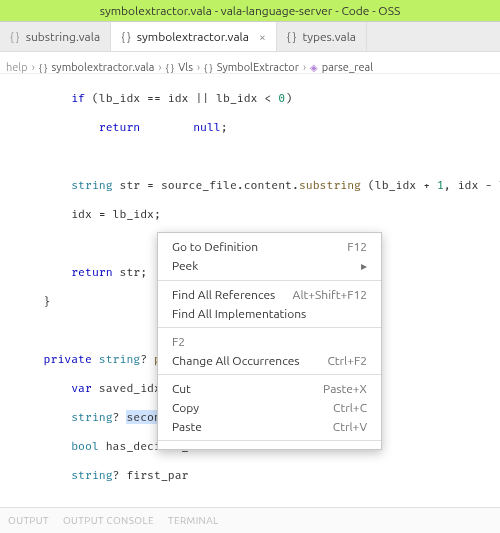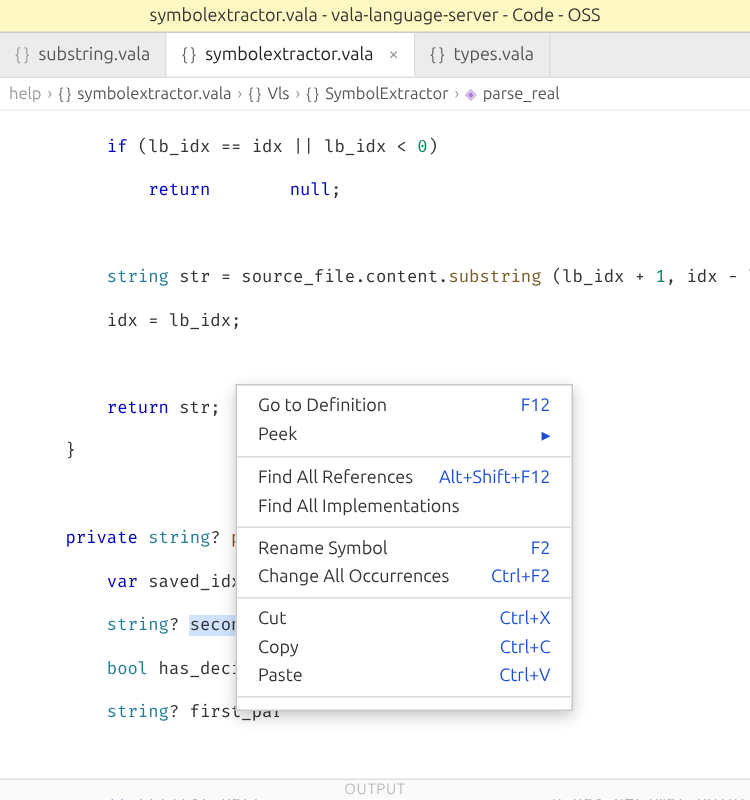--- a/index.html
+++ b/index.html
@@ -7,21 +7,21 @@
     font-family: "Segoe UI", Ubuntu, sans-serif;
     font-size: 12px;
     background: #fff;
     color: #333;
     width: 500px;
     height: 533px;
     overflow: hidden;
     position: relative;
   }
   .titlebar {
-    background: #fef9c3;
+    background: #bef264;
     height: 22px;
     display: flex;
     align-items: center;
     justify-content: center;
     font-size: 12px;
     color: #333;
     border-bottom: 1px solid #ccc;
   }
   .tabs {
     height: 30px;
@@ -39,21 +39,21 @@
     color: #555;
     border-right: 1px solid #ddd;
     cursor: pointer;
   }
   .tab.active { background: #fff; color: #222; }
   .tab .icon { font-size: 11px; }
   .tab .close { color: #888; font-size: 12px; margin-left: 4px; }
   .breadcrumb {
     height: 22px;
     display: flex;
-    align-items: center;
+    align-items: flex-end;
     padding: 0 6px;
     gap: 4px;
     font-size: 11px;
     color: #555;
     border-bottom: 1px solid #eee;
     background: #fff;
   }
   .bc-sep { color: #999; }
   .bc-icon { font-size: 10px; }
   .editor {
@@ -76,52 +76,51 @@
     display: inline-block;
     width: 6px;
     height: 13px;
     background: #000;
     vertical-align: text-bottom;
     margin-left: -1px;
   }
   .ctx-menu {
     position: absolute;
     left: 157px;
-    top: 256px;
+    top: 232px;
     width: 225px;
     background: #fff;
     border: 1px solid #c8c8c8;
     box-shadow: 0 3px 10px rgba(0,0,0,0.25);
     font-size: 12px;
     padding: 4px 0;
   }
   .ctx-item {
     display: flex;
     justify-content: space-between;
     padding: 3px 14px;
     color: #333;
     cursor: pointer;
   }
   .ctx-sep { height: 1px; background: #ddd; margin: 4px 0; }
-  .ctx-key { color: #1d4ed8; }
+  .ctx-key { color: #737373; }
   .statusbar {
     position: absolute;
     left: 0; bottom: 0;
-    height: 14px;
+    height: 26px;
     width: 100%;
     border-top: 1px solid #e0e0e0;
     display: flex;
     align-items: center;
     gap: 14px;
     padding: 0 8px;
     color: #bbb;
     font-size: 10px;
     letter-spacing: 0.4px;
     background: #fafafa;
-    flex-direction: column;
   }
   .sym-braces { color: #616161; }
   .sym-cube { color: #b180d7; }
   .dim-left { color: #999; }
 </style>
 </head>
 <body>
 
 <div class="titlebar">
   <span>symbolextractor.vala - vala-language-server - Code - OSS</span>
@@ -205,31 +204,30 @@
   <div class="ctx-item">
       <span>Find All References</span>
       <span class="ctx-key">Alt+Shift+F12</span>
     </div>
   <div class="ctx-item">
       <span>Find All Implementations</span>
       <span class="ctx-key"></span>
     </div>
   <div class="ctx-sep"></div>
   <div class="ctx-item">
-      <span>Rename Symbol</span>
       <span class="ctx-key">F2</span>
     </div>
   <div class="ctx-item">
       <span>Change All Occurrences</span>
       <span class="ctx-key">Ctrl+F2</span>
     </div>
   <div class="ctx-sep"></div>
   <div class="ctx-item">
       <span>Cut</span>
-      <span class="ctx-key">Ctrl+X</span>
+      <span class="ctx-key">Paste+X</span>
     </div>
   <div class="ctx-item">
       <span>Copy</span>
       <span class="ctx-key">Ctrl+C</span>
     </div>
   <div class="ctx-item">
       <span>Paste</span>
       <span class="ctx-key">Ctrl+V</span>
     </div>
   <div class="ctx-sep"></div>

